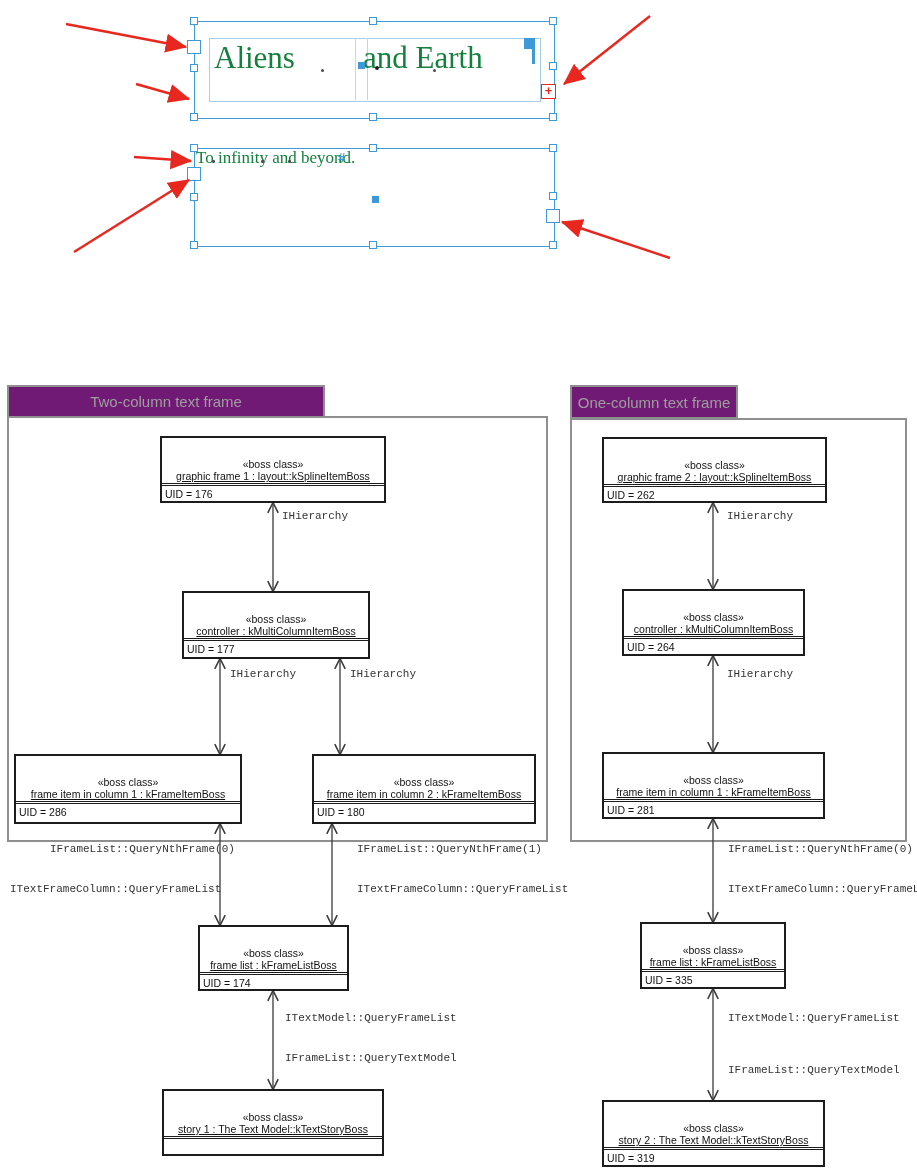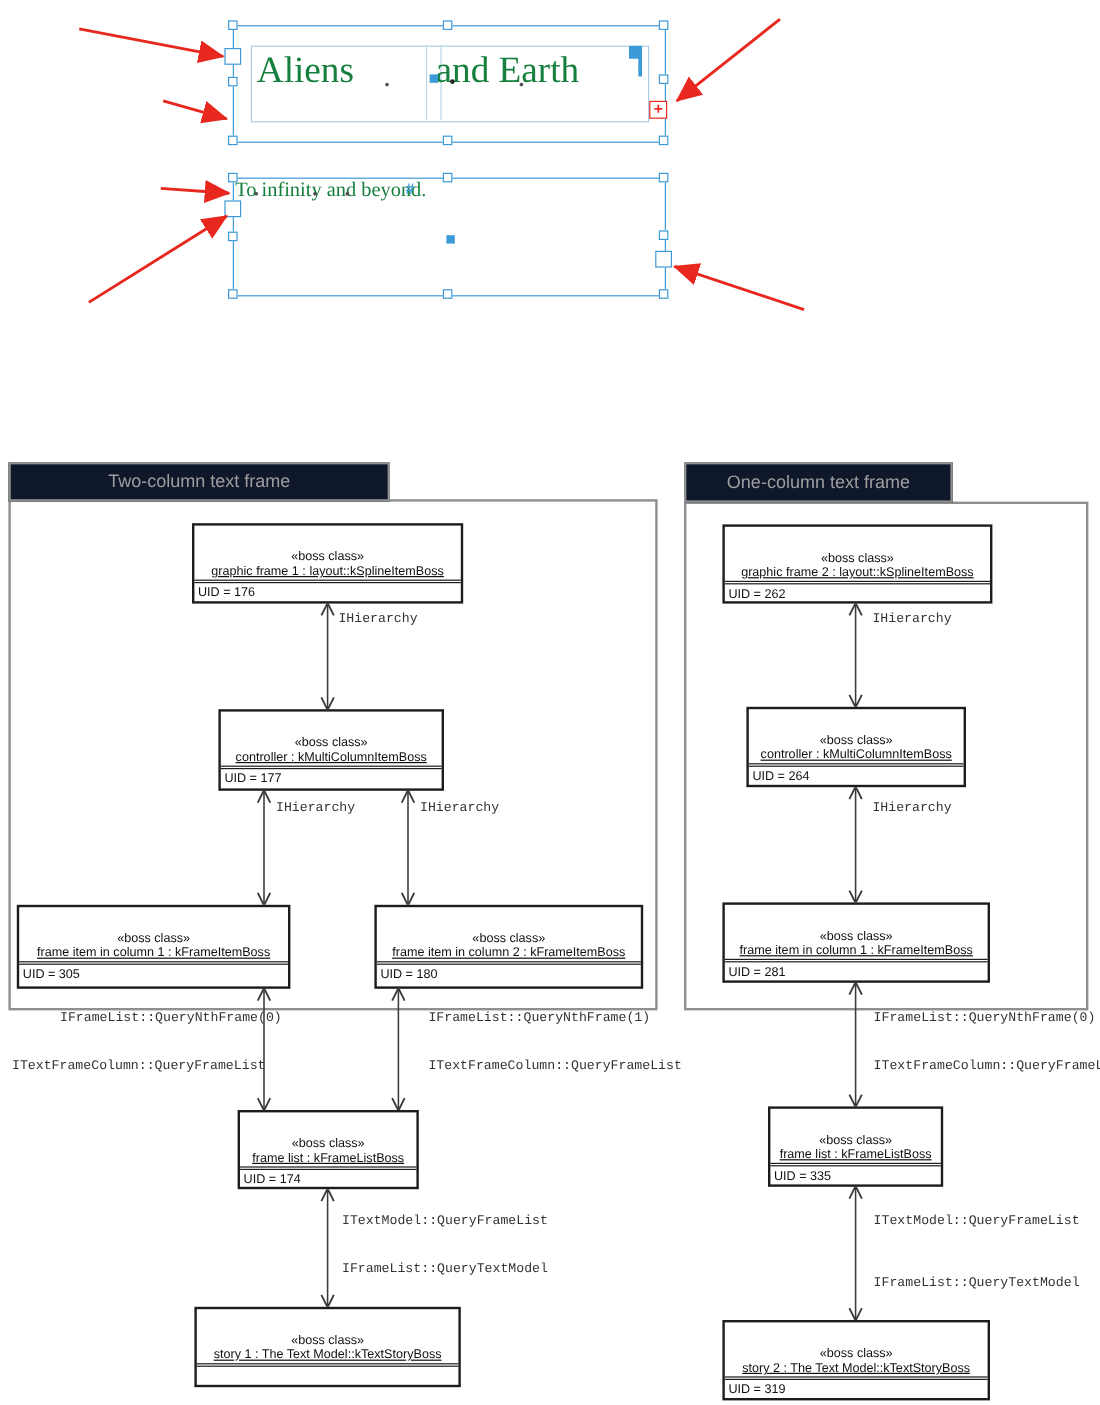--- a/index.html
+++ b/index.html
@@ -15,21 +15,21 @@
   .big-text{font-size:31px;line-height:31px;}
   .small-text{font-size:17px;line-height:17px;}
   .hdot{position:absolute;background:#4d4d4d;border-radius:50%;}
   .bluesq{position:absolute;background:#3d9ad8;}
   .caret-flag{position:absolute;width:11px;height:26px;background:#3d9ad8;
     clip-path:polygon(0 0,100% 0,100% 100%,72% 100%,72% 42%,0 42%);}
   .overset{position:absolute;width:15px;height:15px;background:#fff;border:1.6px solid #e8281e;
     box-sizing:border-box;color:#e8281e;font-size:13px;font-weight:bold;line-height:11px;text-align:center;}
   .endmark{position:absolute;color:#3d9ad8;font-size:13px;font-weight:bold;}
   
-  .pkg-tab{position:absolute;border:2px solid #8f8f8f;background:#0f172a;z-index:3;
+  .pkg-tab{position:absolute;border:2px solid #8f8f8f;background:#701a75;z-index:3;
     display:flex;align-items:center;justify-content:center;color:#9e9e9e;font-size:15px;box-sizing:border-box;}
   .pkg-body{position:absolute;border:2px solid #8f8f8f;box-sizing:border-box;z-index:1;}
   .uml-box{position:absolute;background:#fff;border:2px solid #1c1c1c;box-sizing:border-box;
     display:flex;flex-direction:column;z-index:4;font-size:10.5px;color:#111;}
   .uml-head{text-align:center;padding:20px 3px 1px 3px;border-bottom:3px double #1c1c1c;}
   .uml-name{text-decoration:underline;white-space:nowrap;}
   .uml-uid{padding:2px 3px 0 3px;text-align:left;flex:1;}
   .lbl{position:absolute;font-size:11px;color:#333;white-space:nowrap;z-index:5;font-family:Liberation Mono, monospace;}
   svg.layer{position:absolute;left:0;top:0;z-index:2;}
 </style>
@@ -117,21 +117,21 @@
 <div class="handle h7" style="left:190px;top:241px;"></div>
 <div class="handle h7" style="left:369px;top:241px;"></div>
 <div class="handle h7" style="left:549px;top:241px;"></div>
 
 <div class="pkg-body" style="left:7px;top:416px;width:541px;height:426px;"></div>
 <div class="pkg-tab" style="left:7px;top:385px;width:318px;height:33px;">
   <span>Two-column text frame</span>
 </div>
 
 <div class="pkg-body" style="left:570px;top:418px;width:337px;height:424px;"></div>
-<div class="pkg-tab" style="left:570px;top:385px;width:224px;height:34px;">
+<div class="pkg-tab" style="left:570px;top:385px;width:168px;height:34px;">
   <span>One-column text frame</span>
 </div>
 
 <div class="uml-box" style="left:160px;top:436px;width:226px;height:67px;">
   <div class="uml-head">
       <div>«boss class»</div>
     <div class="uml-name">graphic frame 1 : layout::kSplineItemBoss</div>
     </div>
   <div class="uml-uid">UID = 176</div>
 </div>
@@ -140,21 +140,21 @@
       <div>«boss class»</div>
     <div class="uml-name">controller : kMultiColumnItemBoss</div>
     </div>
   <div class="uml-uid">UID = 177</div>
 </div>
 <div class="uml-box" style="left:14px;top:754px;width:228px;height:70px;">
   <div class="uml-head">
       <div>«boss class»</div>
     <div class="uml-name">frame item in column 1 : kFrameItemBoss</div>
     </div>
-  <div class="uml-uid">UID = 305</div>
+  <div class="uml-uid">UID = 286</div>
 </div>
 <div class="uml-box" style="left:312px;top:754px;width:224px;height:70px;">
   <div class="uml-head">
       <div>«boss class»</div>
     <div class="uml-name">frame item in column 2 : kFrameItemBoss</div>
     </div>
   <div class="uml-uid">UID = 180</div>
 </div>
 <div class="uml-box" style="left:198px;top:925px;width:151px;height:66px;">
   <div class="uml-head">

